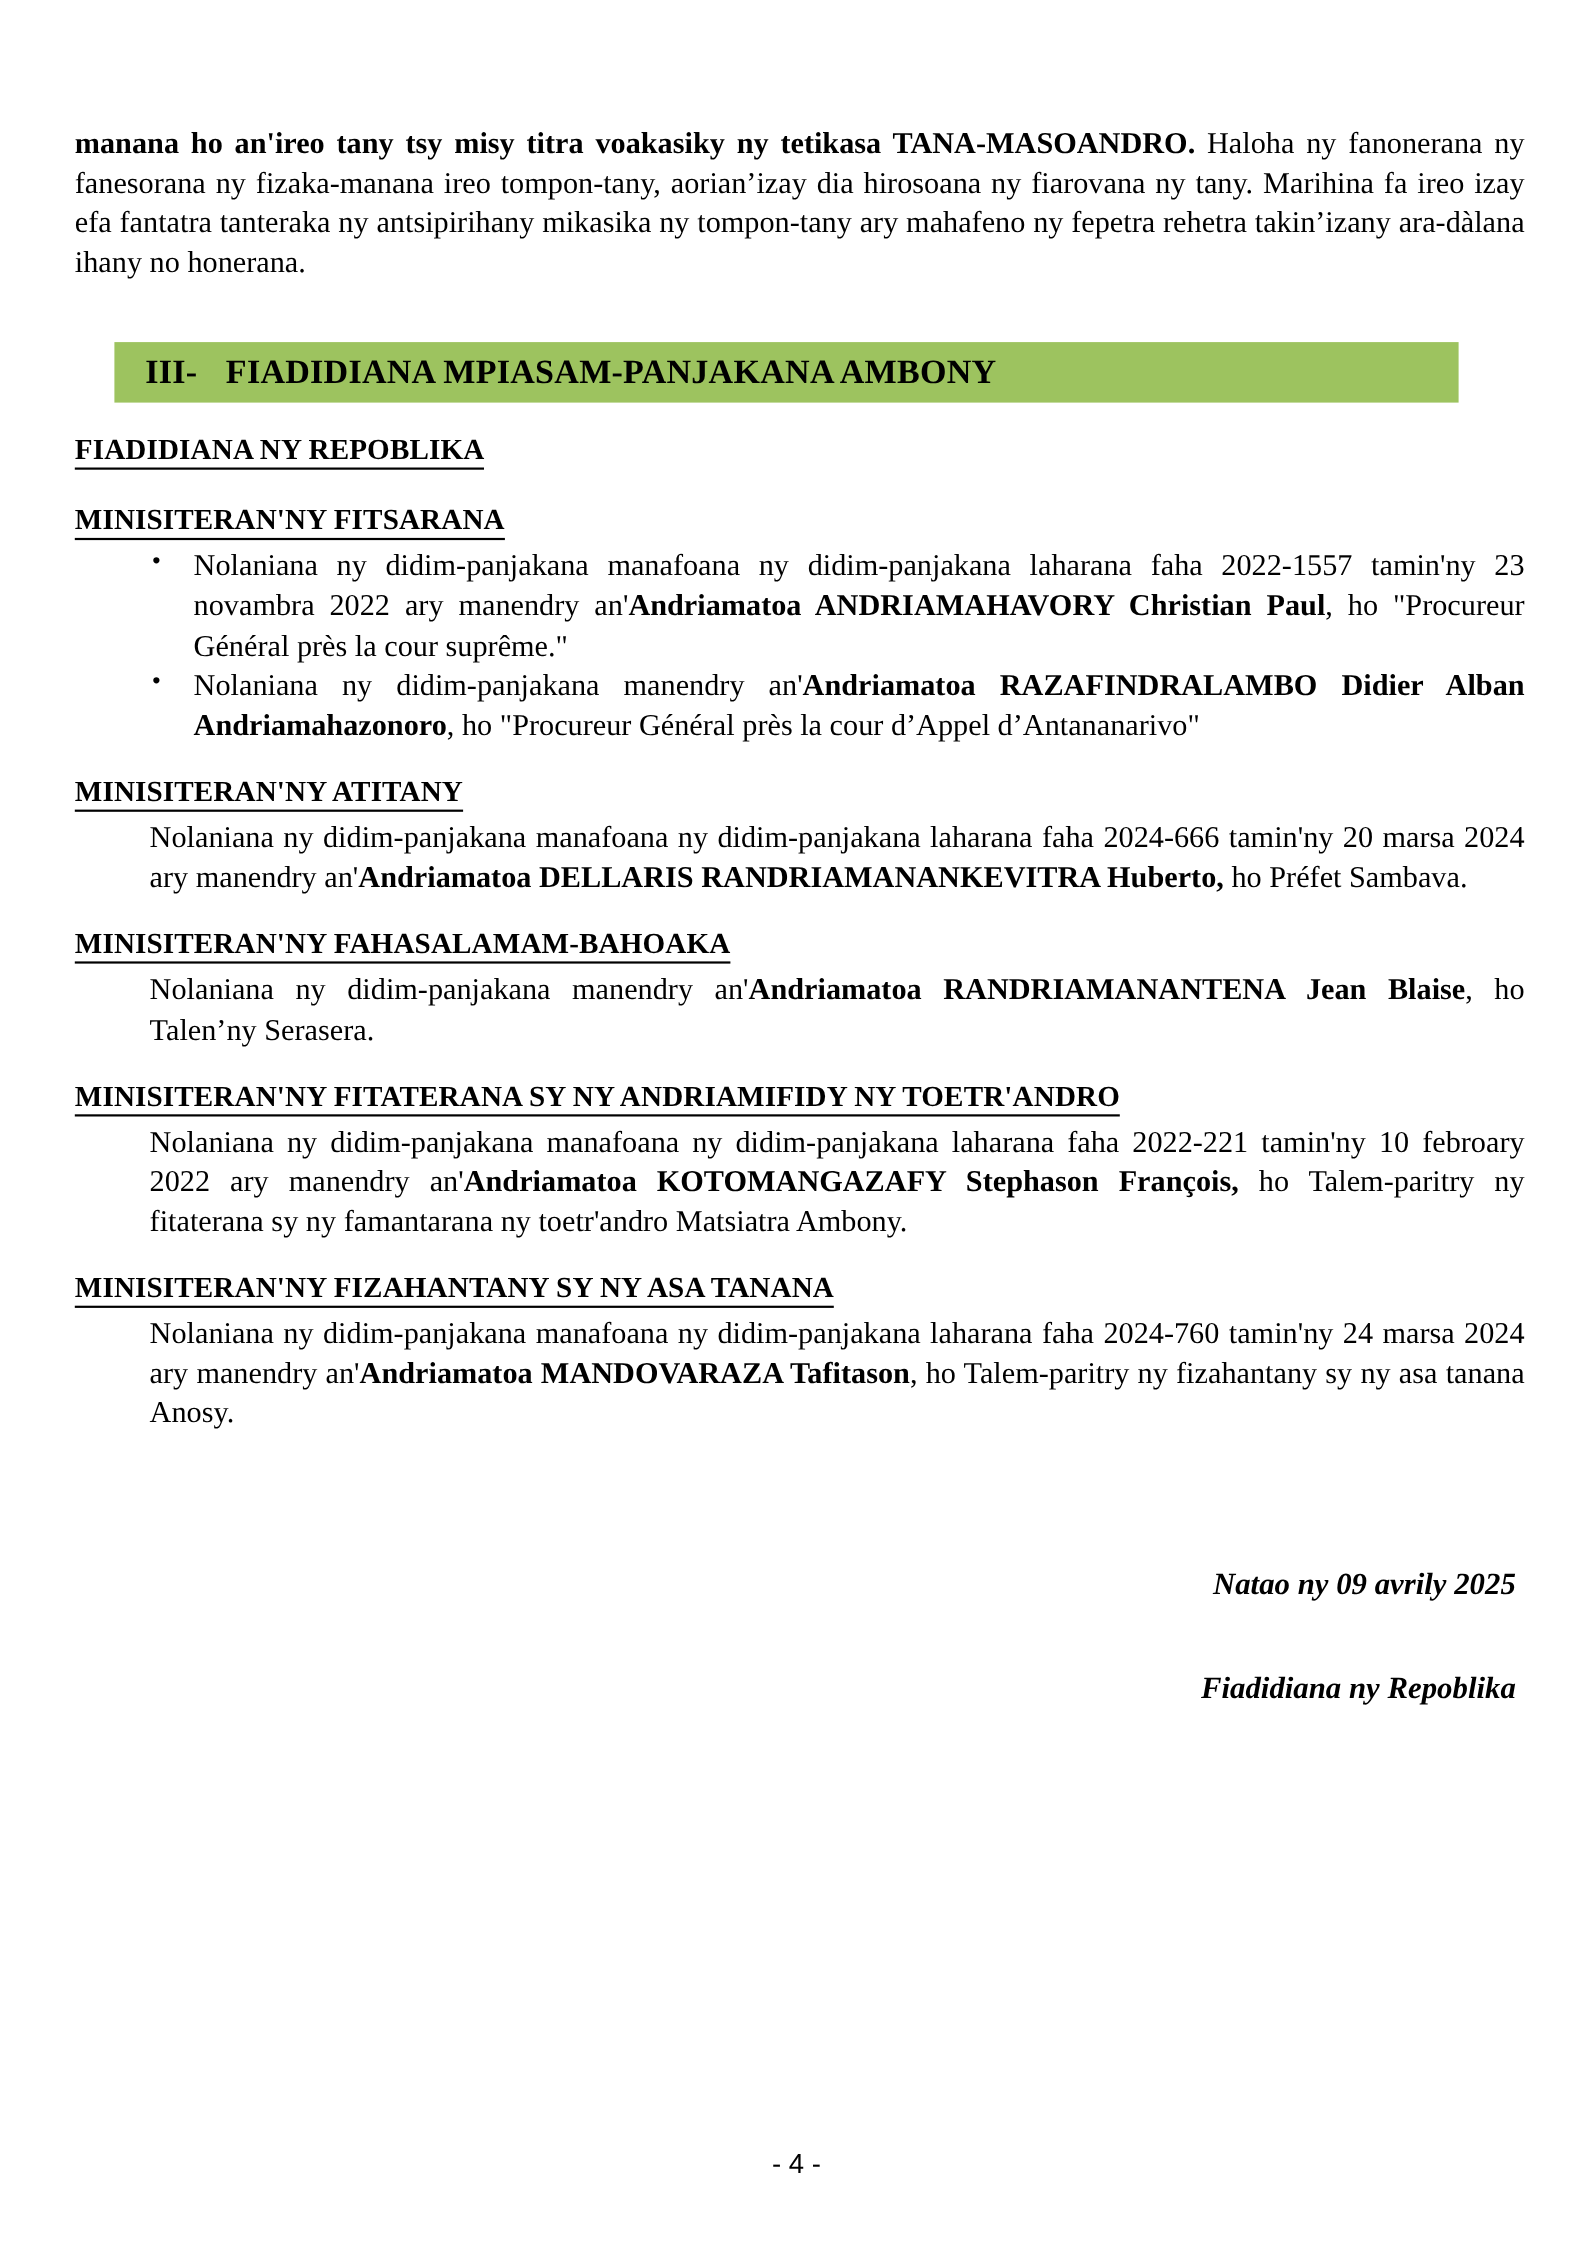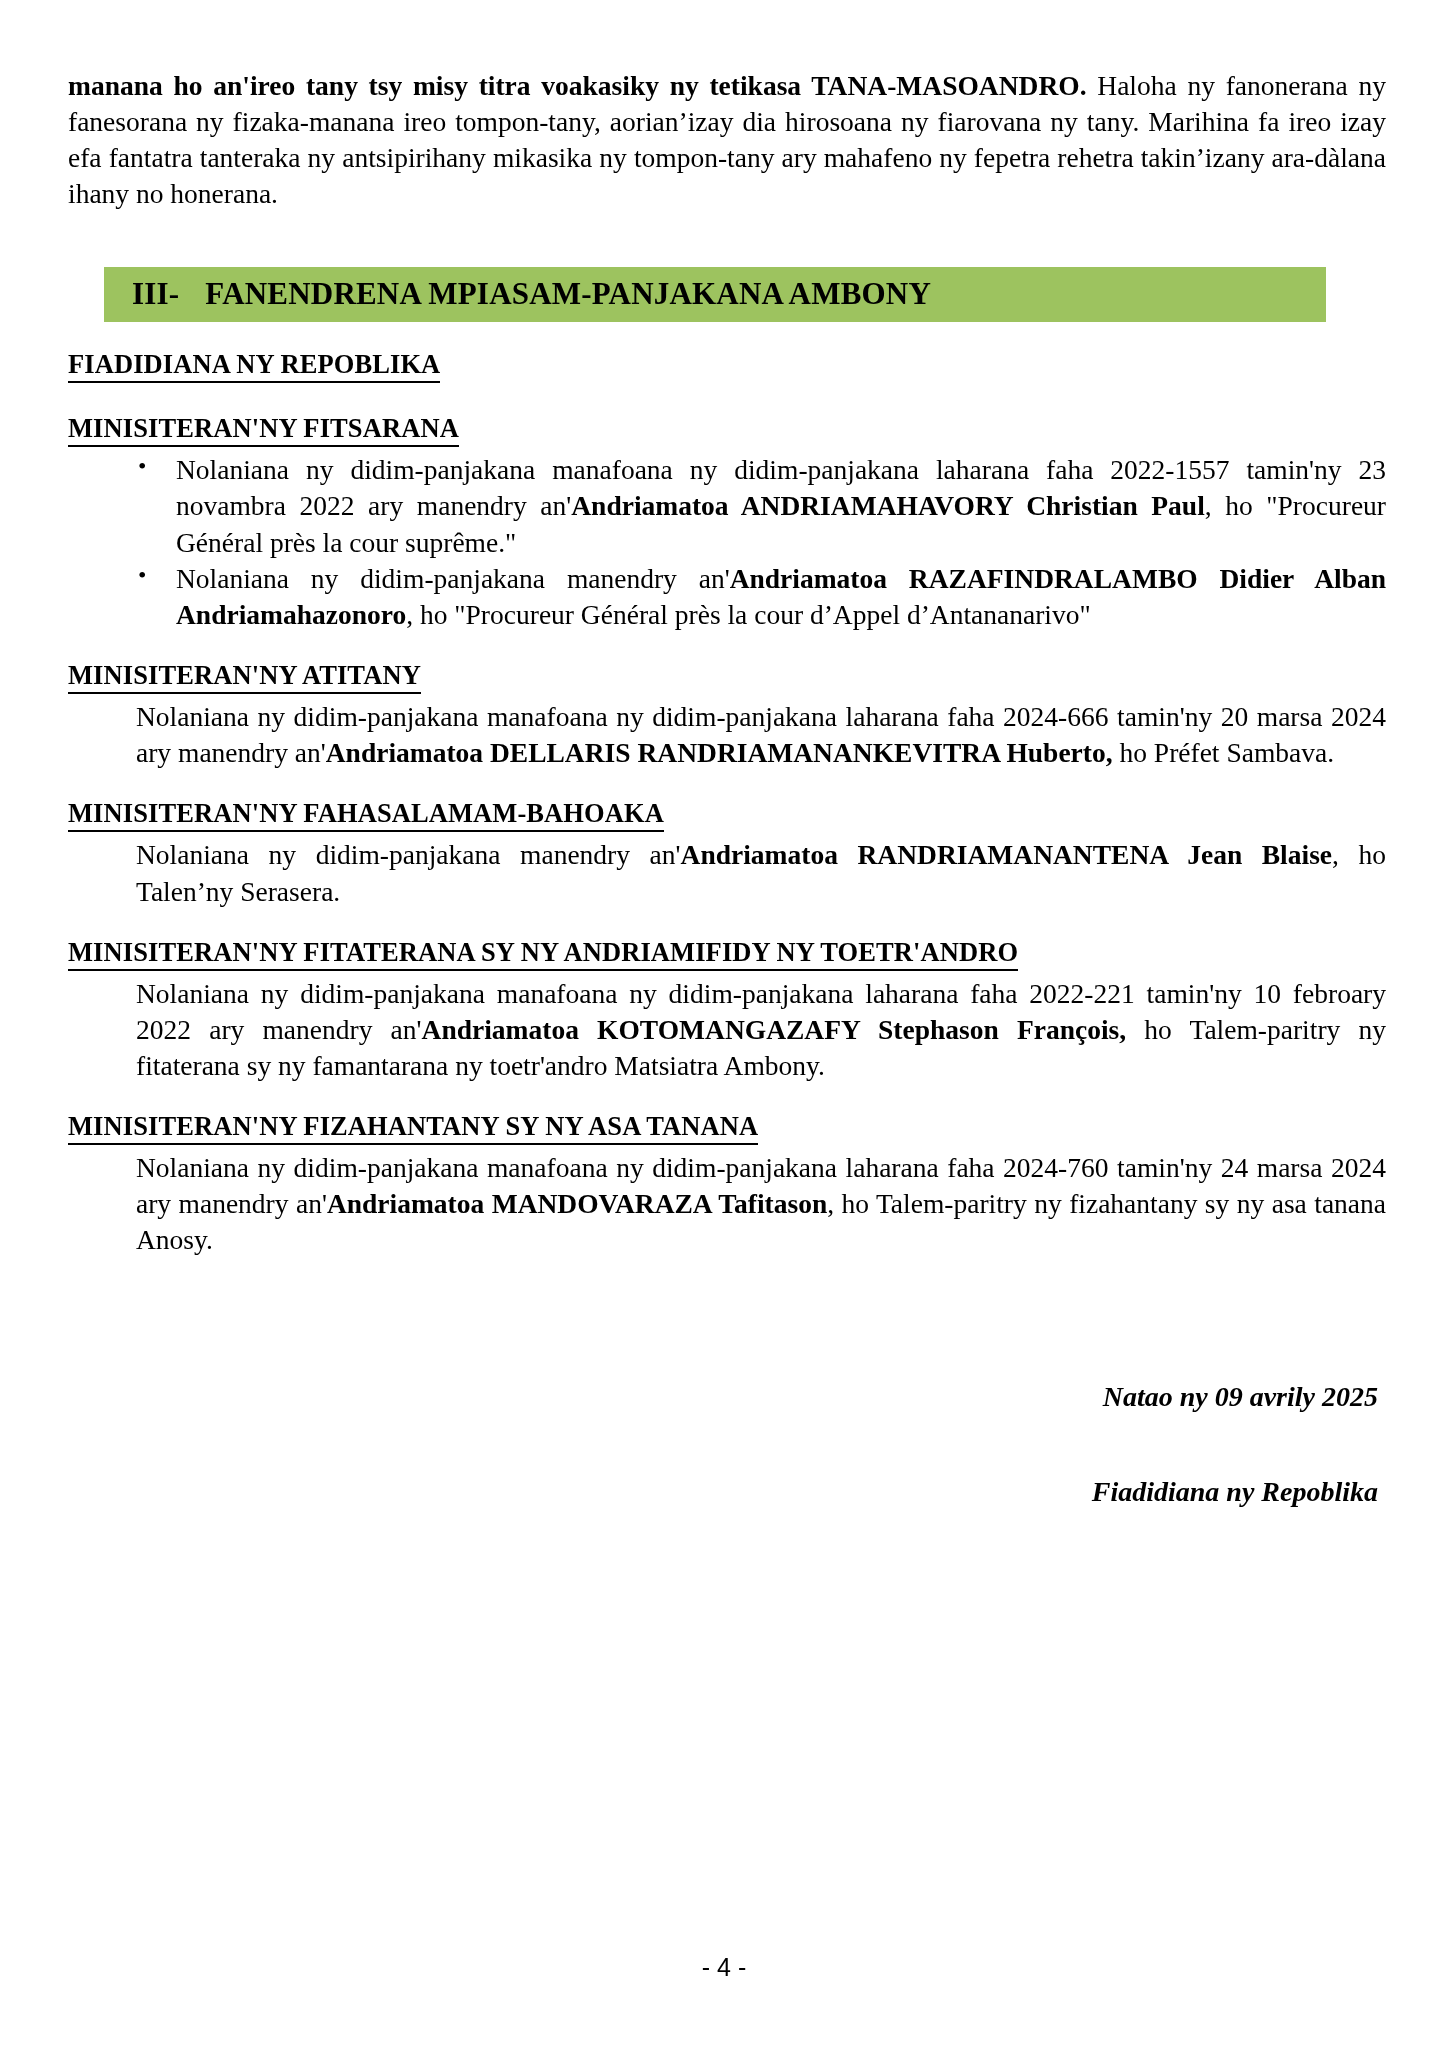--- a/index.html
+++ b/index.html
@@ -12,20 +12,21 @@
     width: 1448px;
     height: 2048px;
     background: #ffffff;
     box-sizing: border-box;
     padding: 68px 62px 0 68px;
     font-family: "Liberation Serif", "DejaVu Serif", serif;
     color: #000000;
   }
   .content {
     width: 1318px;
+    margin-top: 44px;
   }
 
   
   .intro {
     font-size: 27.5px;
     line-height: 1.315;
     text-align: justify;
     text-justify: inter-word;
     margin: 0 0 12px 0;
     hyphens: manual;
@@ -126,21 +127,21 @@
 </style>
 </head>
 <body>
 
 <div class="page">
   <div class="content">
 
     <p class="intro"><b>manana ho an'ireo tany tsy misy titra voakasiky ny tetikasa TANA-MASOANDRO.</b><span> Haloha ny fanonerana ny fanesorana ny fizaka-manana ireo tompon-tany, aorian’izay dia hirosoana ny fiarovana ny tany. Marihina fa ireo izay efa fantatra tanteraka ny antsipirihany mikasika ny tompon-tany ary mahafeno ny fepetra rehetra takin’izany ara-dàlana ihany no honerana.</span></p>
 
     <div class="banner" style="background-color: rgb(157, 195, 95); color: rgb(0, 0, 0);">
-      <span class="num">III-</span><span>FANENDRENA MPIASAM-PANJAKANA AMBONY</span>
+      <span class="num">III-</span><span>FIADIDIANA MPIASAM-PANJAKANA AMBONY</span>
     </div>
 
     <div class="block">
       <div class="block-head">FIADIDIANA NY REPOBLIKA</div>
     </div>
 
     <div class="block">
       <div class="block-head">MINISITERAN'NY FITSARANA</div>
       <ul class="bullets">
         <li><span>Nolaniana ny didim-panjakana manafoana ny didim-panjakana laharana faha 2022-1557 tamin'ny 23 novambra 2022 ary manendry an'</span><b>Andriamatoa </b><b>ANDRIAMAHAVORY Christian Paul</b><span>, ho "Procureur Général près la cour suprême."</span></li>

